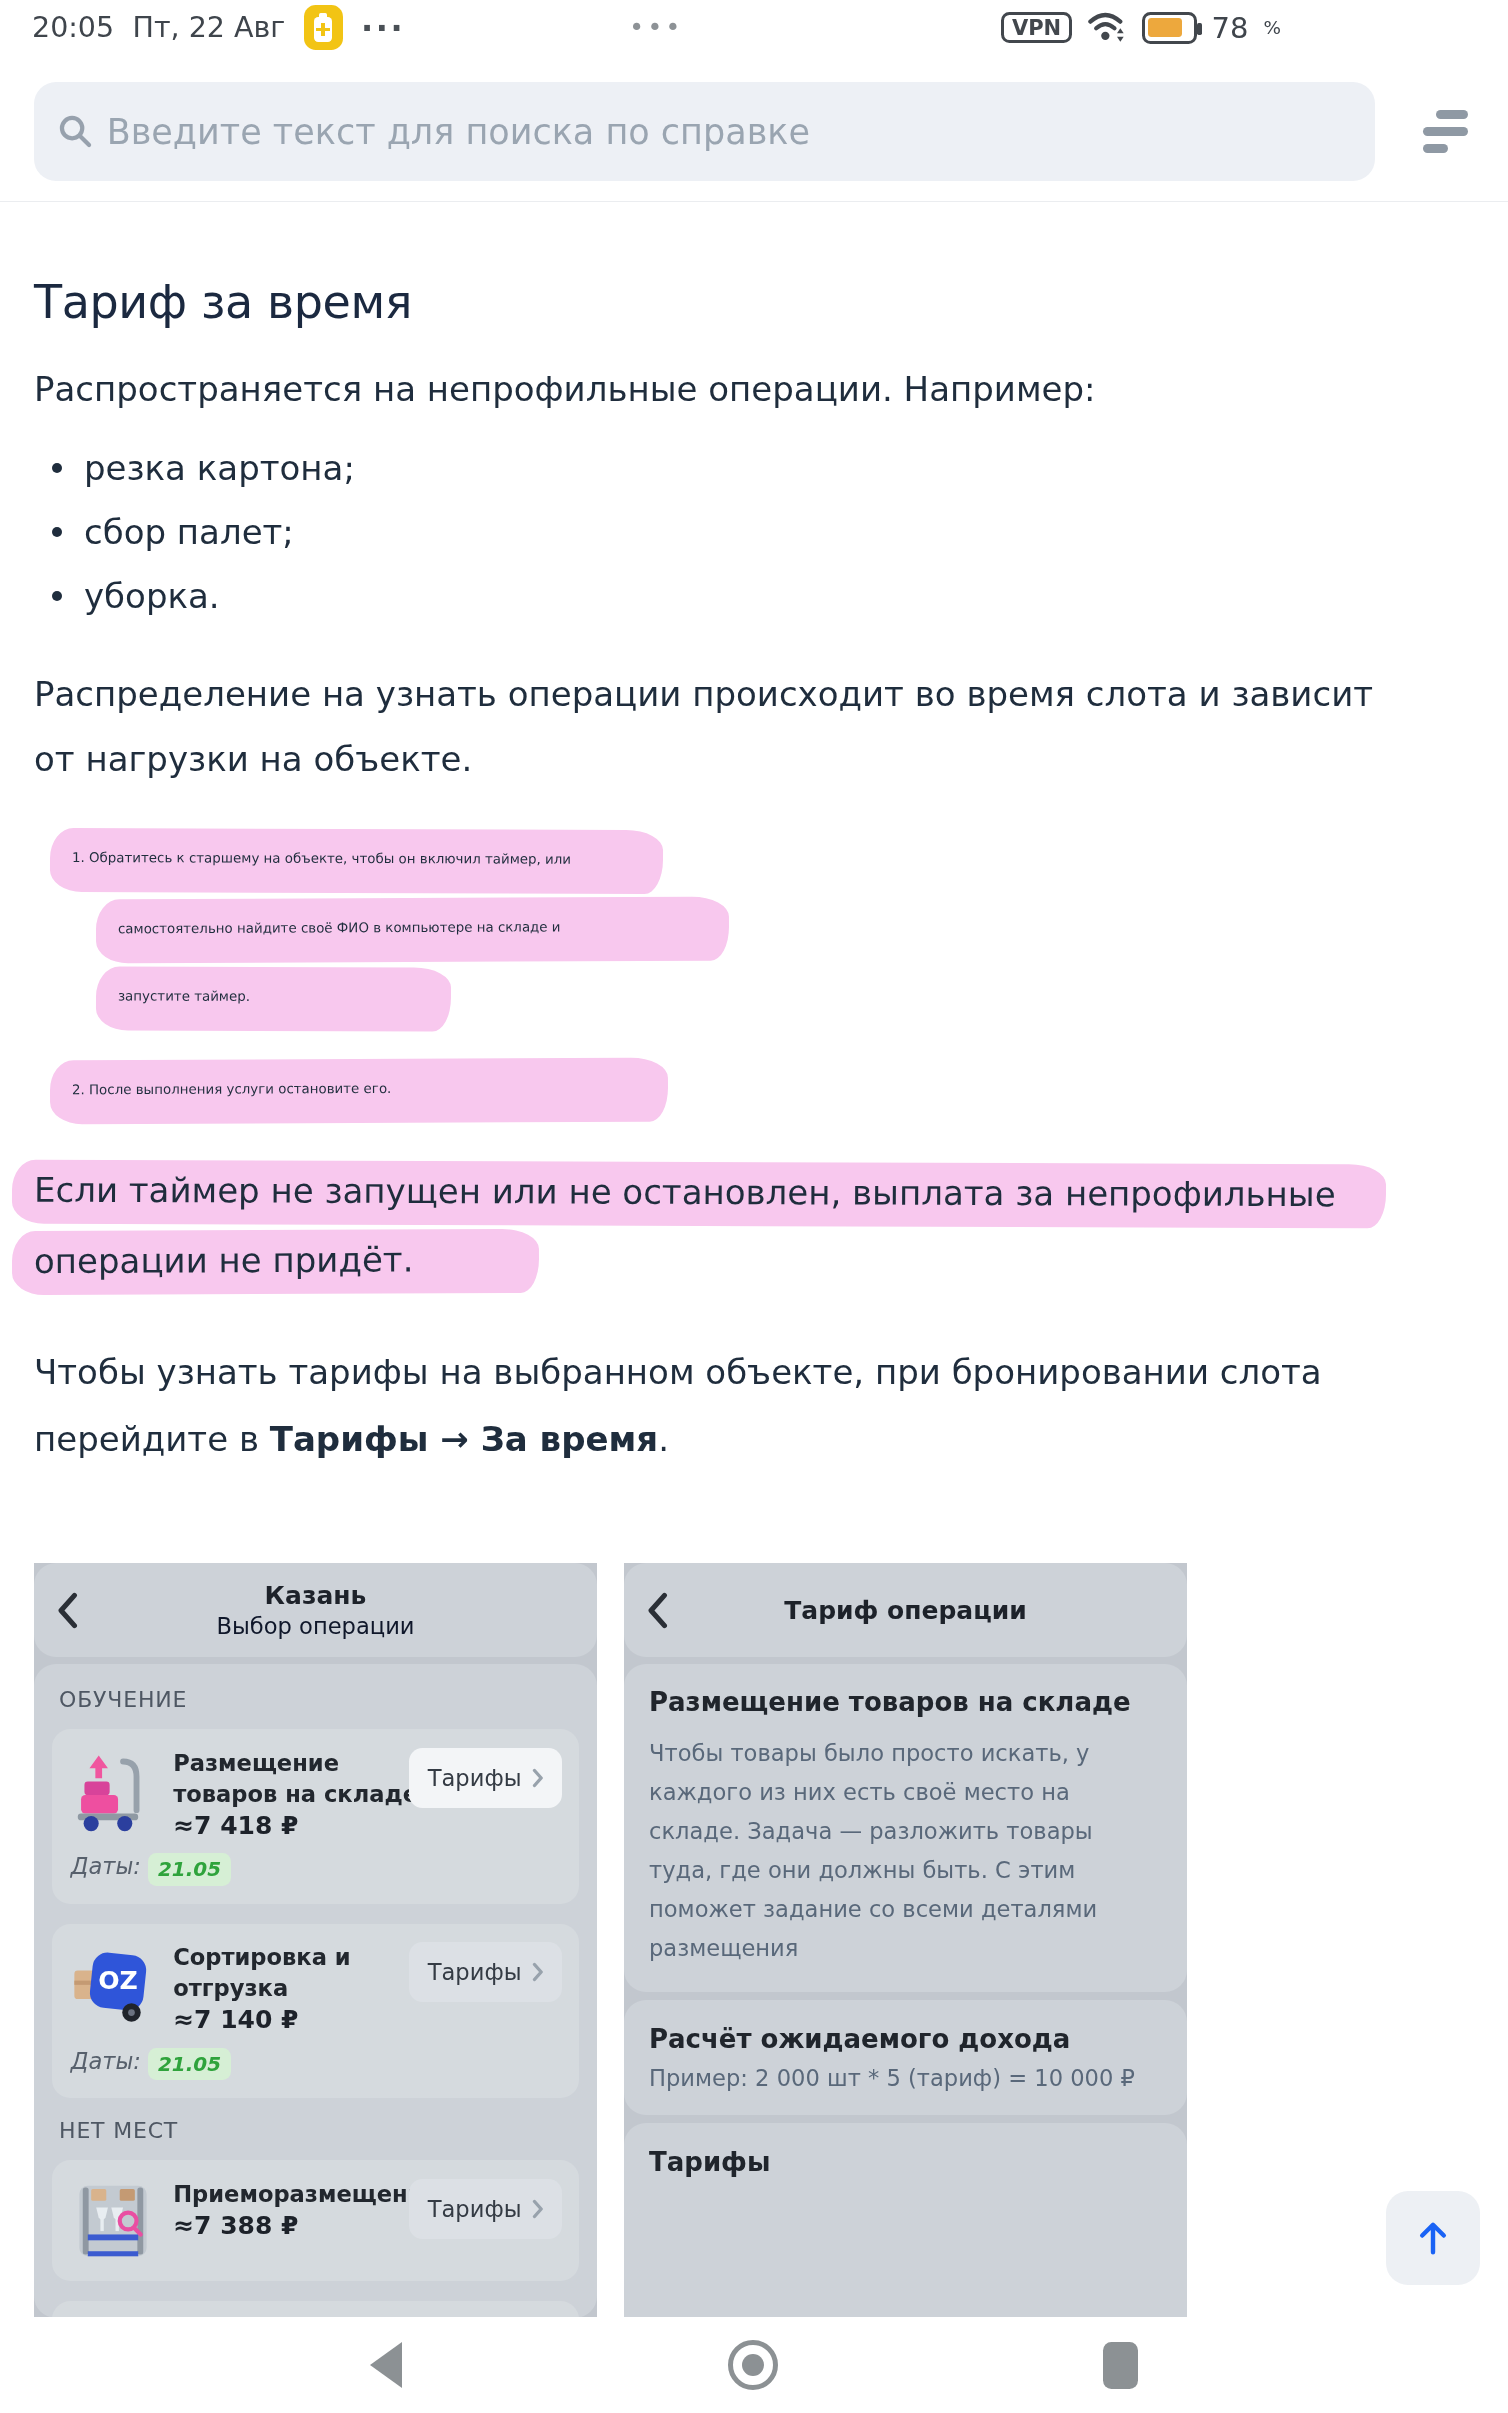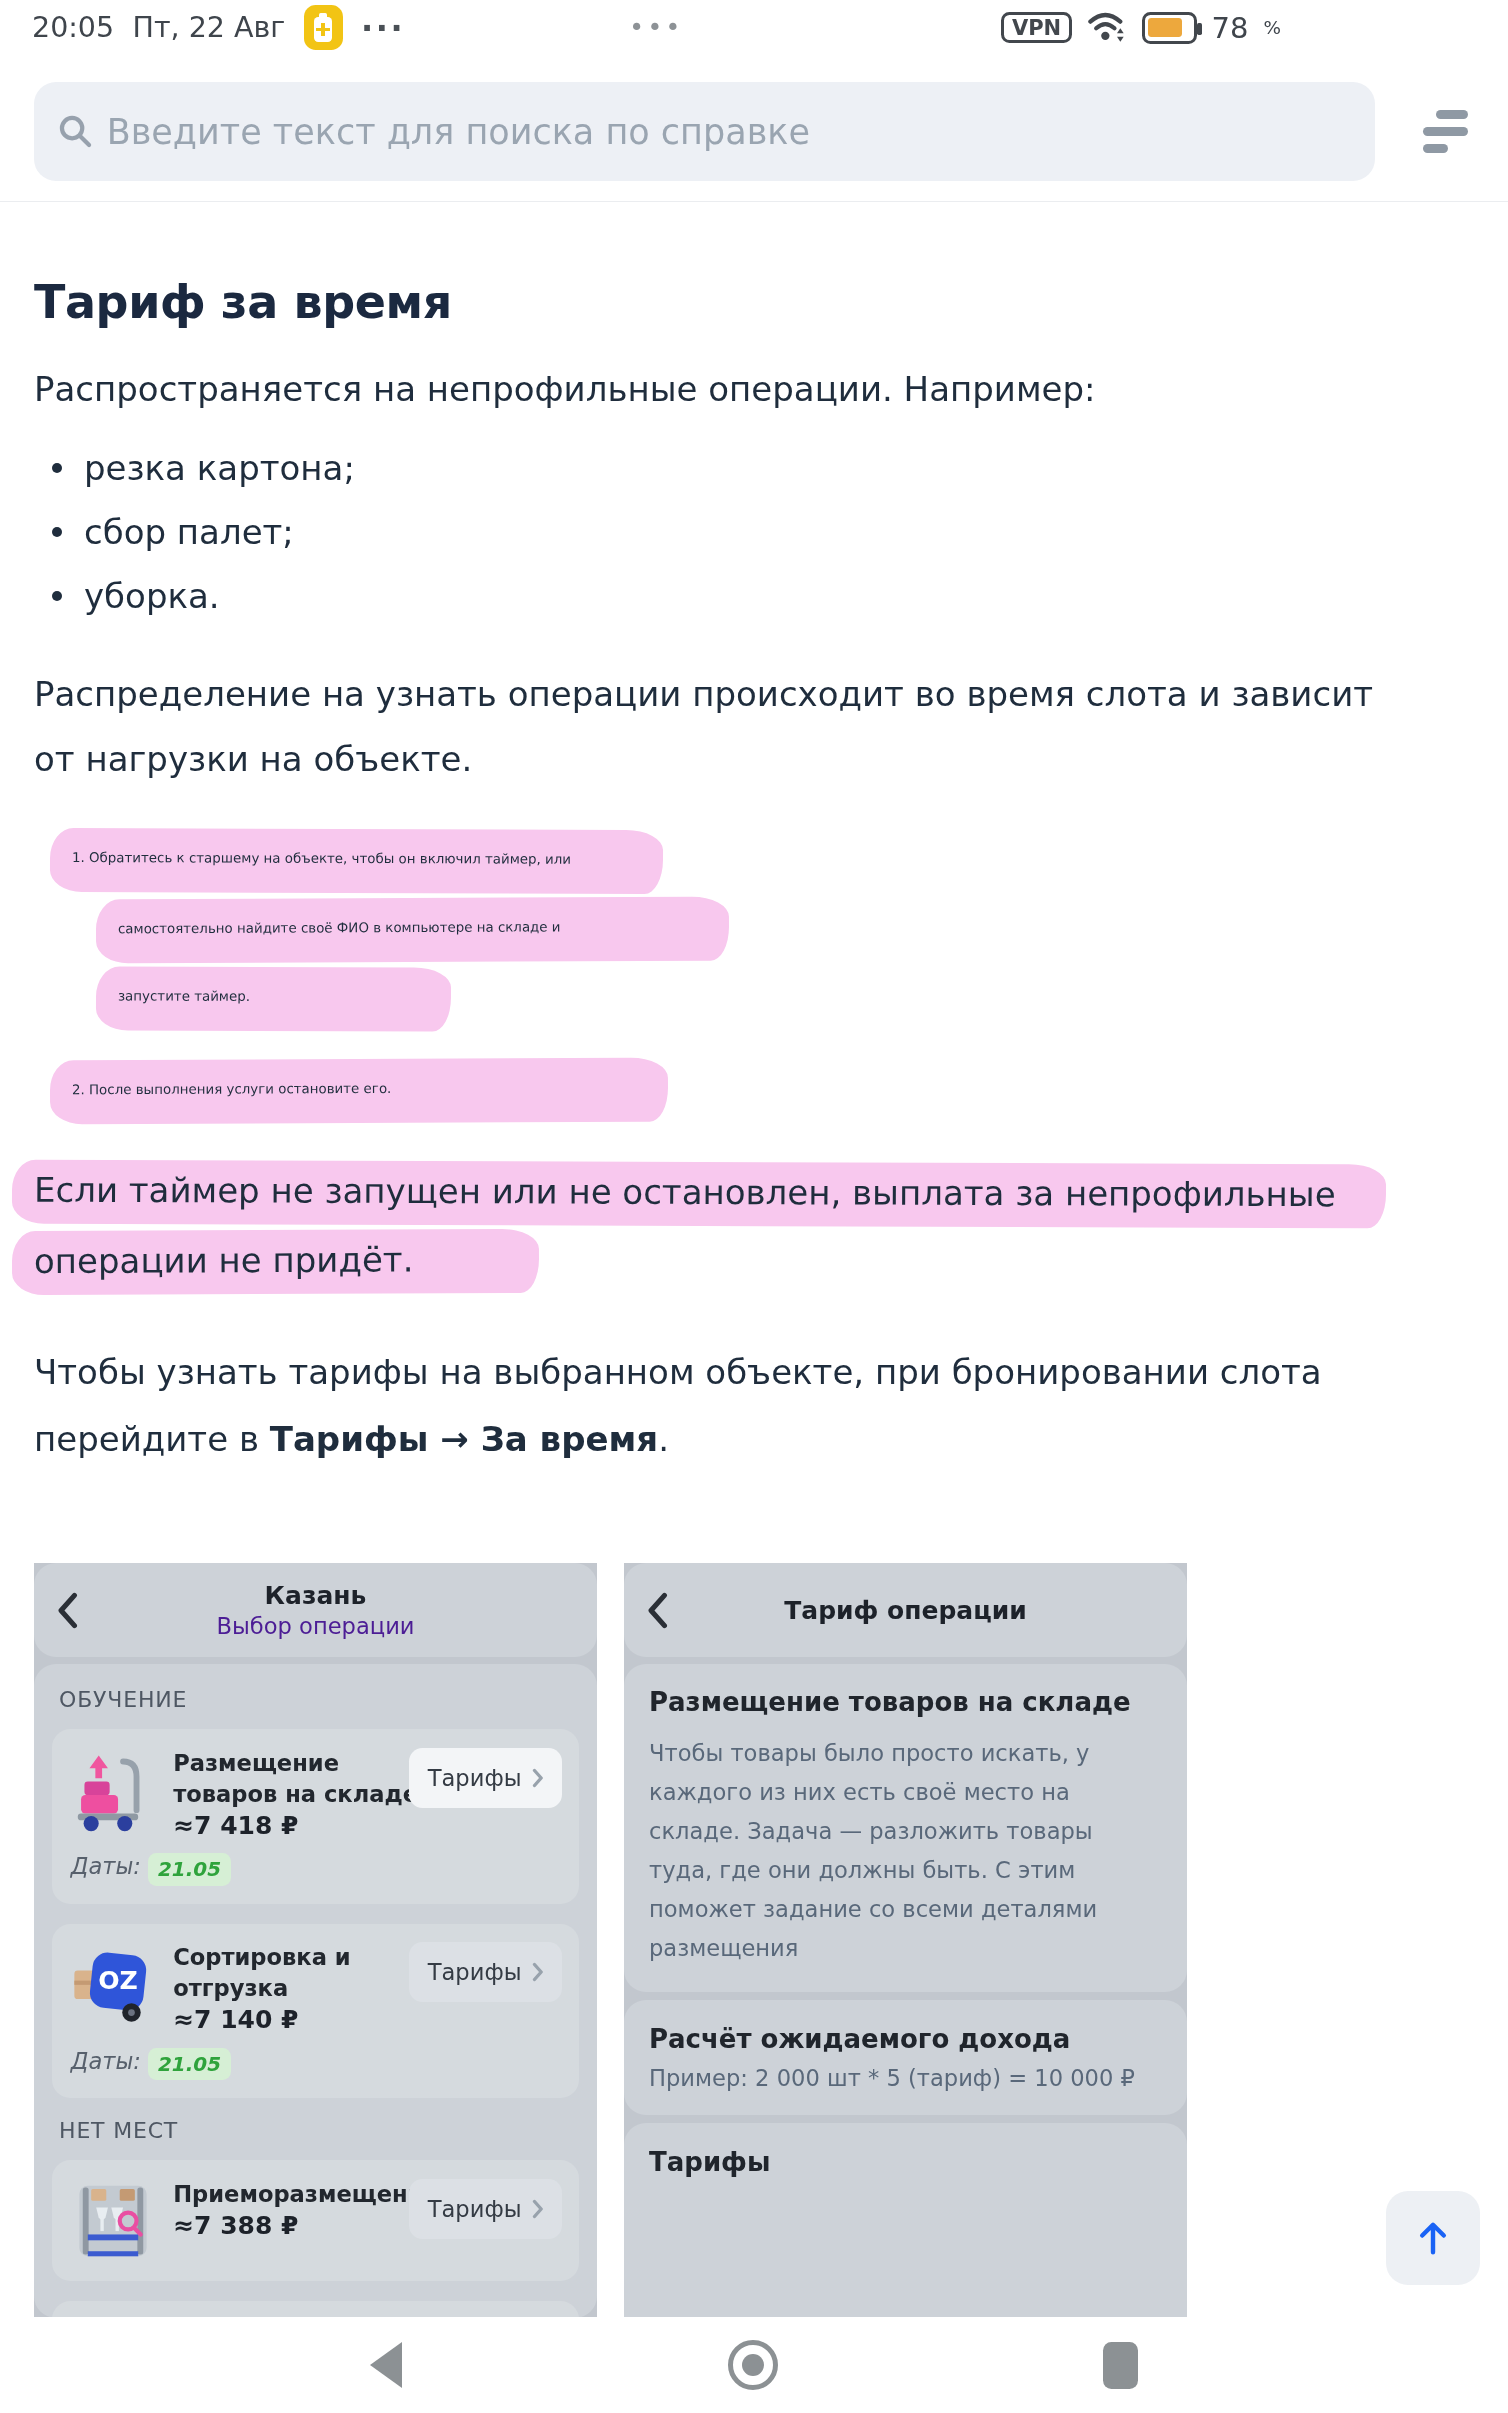--- a/index.html
+++ b/index.html
@@ -39,21 +39,21 @@
   .searchbar input::placeholder { color:#9aa5b1; opacity:1; }
   .menu-btn { position:absolute; right:25px; top:49px; width:60px; height:55px;
     display:flex; flex-direction:column; justify-content:center; gap:7.5px; cursor:pointer; }
   .menu-btn i { display:block; height:9.2px; border-radius:5px; background:#8f99a4; }
   .menu-btn .b1 { width:32px; margin-left:13.4px; }
   .menu-btn .b2 { width:45px; }
   .menu-btn .b3 { width:25px; }
 
   
   .content { position:absolute; top:203px; left:34px; width:1441px; }
-  h1 { margin-top:72px; font-size:46px; font-weight:700; color:#1b2940; letter-spacing:-0.4px; }
+  h1 { margin-top:72px; font-size:46px; font-weight:400; color:#1b2940; letter-spacing:-0.4px; }
   .intro { margin-top:40px; font-size:34px; }
   ul.blist { margin-top:27px; list-style:none; }
   ul.blist li { position:relative; padding-left:50px; line-height:64px; font-size:34px; }
   ul.blist li::before { content:""; position:absolute; left:18.4px; top:27px; width:10px; height:10px;
     border-radius:50%; background:#1f2d3d; }
   .para { margin-top:34px; font-size:34px; }
   .para .ln { display:block; line-height:65px; }
 
   .hlb { margin-top:34px; font-size:34px; }
   .hl { display:inline-block; background:#f8c8ee; line-height:42px;
@@ -76,21 +76,21 @@
   
   .fig { position:absolute; top:1563px; width:563px; height:754px; overflow:hidden;
     background:#c2c7ce; color:#22272e; }
   .fig-left { left:34px; }
   .fig-right { left:624px; }
   .fblock { background:#cdd2d8; border-radius:22px; }
   .fhead { position:relative; height:94px; display:flex; flex-direction:column;
     align-items:center; justify-content:center; }
   .fhead .chev { position:absolute; left:22px; top:28.5px; }
   .fcity { font-size:25px; font-weight:700; color:#1d222a; }
-  .fsub { font-size:22.6px; color:#4c1d95; margin-top:3.4px; }
+  .fsub { font-size:22.6px; color:#0f172a; margin-top:3.4px; }
   .fmain { margin-top:6.7px; padding:17px 18.4px; height:654px; }
   .fsection { font-size:22px; color:#4e5763; letter-spacing:0.8px; margin:6.7px 0 17px 6.7px; font-weight:500; }
   .fcard { background:#d5dade; border-radius:18.4px; padding:18.4px; position:relative; margin-bottom:20px; }
   .fcard-top { display:flex; align-items:flex-start; }
   .ficon { width:84px; height:84px; flex:0 0 84px; margin-right:18.4px; }
   .ftitle { font-size:22.6px; font-weight:700; line-height:31px; max-width:251px; color:#22272e; }
   .fprice { font-size:25px; font-weight:700; margin-top:1px; color:#1d222a; }
   .fbtn { position:absolute; right:17px; top:18.4px; display:flex; align-items:center; gap:10px;
     border-radius:13.4px; padding:17px 18.4px; font-size:22.6px; color:#343b44; }
   .fbtn-white { background:#f3f5f7; }

